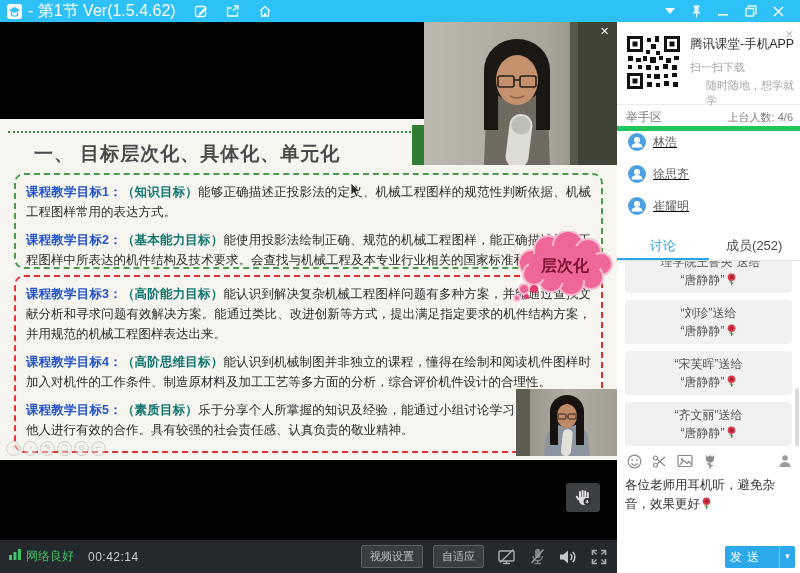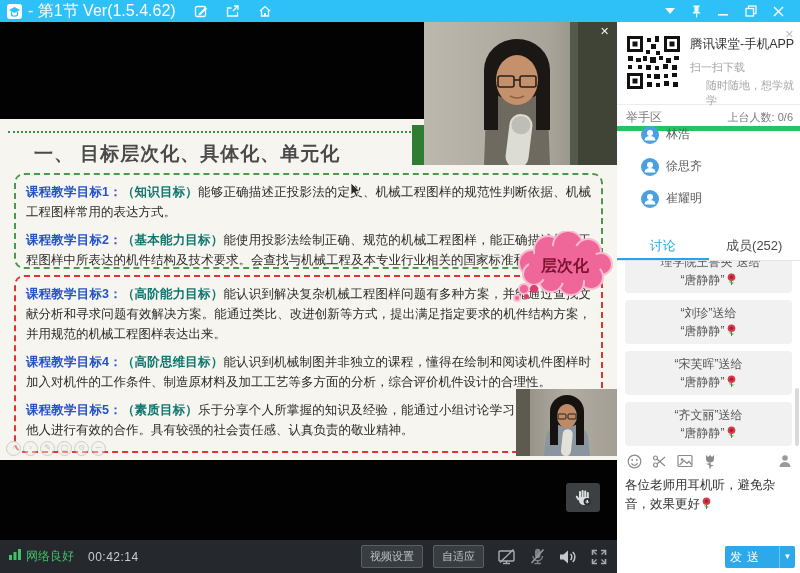--- a/index.html
+++ b/index.html
@@ -63,21 +63,21 @@
   .promo{position:absolute;left:0;top:0;width:183px;height:82px;border-bottom:1px solid #ececec;}
   .promo-qr{position:absolute;left:8px;top:12px;}
   .promo-title{position:absolute;left:73px;top:14px;font-size:12.5px;color:#333;}
   .promo-l1{position:absolute;left:73px;top:38px;font-size:11px;color:#a6a6a6;}
   .promo-l2{position:absolute;left:73px;top:56px;font-size:11px;color:#a6a6a6;padding-left:16px;}
   .promo-close{position:absolute;right:6px;top:6px;color:#c0c0c0;font-size:11px;cursor:pointer;}
   .hr-header{position:absolute;left:0;top:82px;width:183px;height:22px;border-bottom:5px solid #22c55e;}
   .hr-title{position:absolute;left:9px;top:5px;font-size:12px;color:#7a7a7a;}
   .hr-count{position:absolute;right:7px;top:6px;font-size:11px;color:#7a7a7a;}
   .members{position:absolute;left:0;top:104px;width:183px;height:106px;}
-  .member{display:flex;align-items:flex-start;height:32px;padding-left:24px;cursor:default;}
+  .member{display:flex;align-items:center;height:32px;padding-left:11px;cursor:default;text-decoration:underline;}
   .member-name{font-size:12px;color:#5a5a5a;margin-left:7px;}
   .tabs{position:absolute;left:0;top:210px;width:183px;height:29px;display:flex;border-bottom:1px solid #e4e4e4;box-sizing:border-box;}
   .tab{flex:1;text-align:center;font-size:13px;line-height:27px;color:#4a4a4a;cursor:pointer;box-sizing:border-box;}
   .tab.active{color:#2aa3e8;border-bottom:2px solid #2aa3e8;}
   .chat{position:absolute;left:0;top:239px;width:183px;height:189px;overflow:hidden;background:#fff;}
   .bubble{background:#f1f1f1;border-radius:4px;margin:7px 8px 0 8px;padding:4px 6px;text-align:center;
           font-size:12px;line-height:18px;color:#555;}
   .bubble:first-child{margin-top:-12px;}
   .chat-scroll{position:absolute;right:1px;bottom:4px;width:4px;height:58px;border-radius:2px;background:#dadada;cursor:pointer;}
   .chat-toolbar{position:absolute;left:0;top:428px;width:183px;height:22px;display:flex;align-items:center;}
@@ -393,21 +393,21 @@
       </svg>
     </span>
     <span class="promo-title">腾讯课堂-手机APP</span>
     <span class="promo-l1">扫一扫下载</span>
     <span class="promo-l2">随时随地，想学就学</span>
     <span class="promo-close">✕</span>
   </div>
 
   <div class="hr-header">
     <span class="hr-title">举手区</span>
-    <span class="hr-count">上台人数: 0/6</span>
+    <span class="hr-count">上台人数: 4/6</span>
   </div>
 
   <div class="members">
     <div class="member">
       <svg width="18" height="18" viewBox="0 0 18 18">
           <circle cx="9" cy="9" r="9" fill="#4da0e0"></circle>
           <circle cx="9" cy="7" r="3" fill="#fff"></circle>
           <path d="M3.5 14.5 a5.5 4.5 0 0 1 11 0 Z" fill="#fff"></path>
         </svg>
       <span class="member-name">林浩</span>

